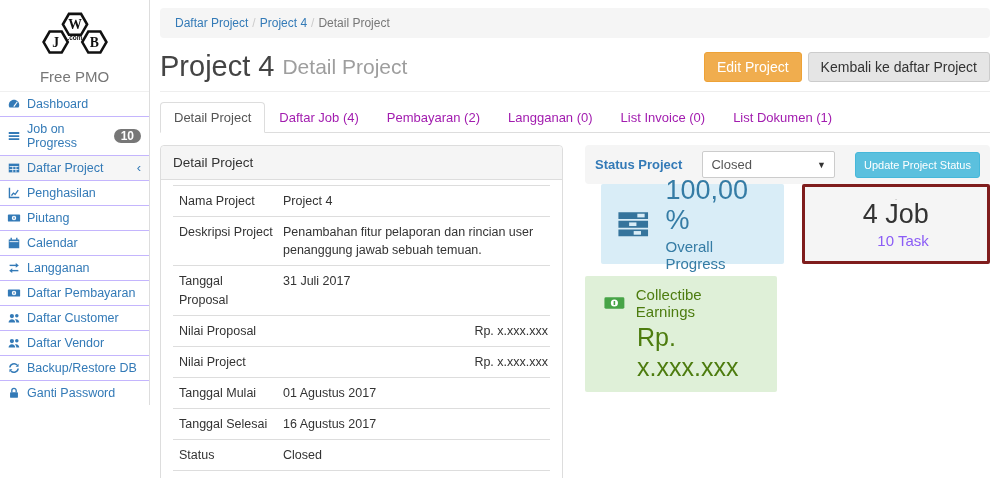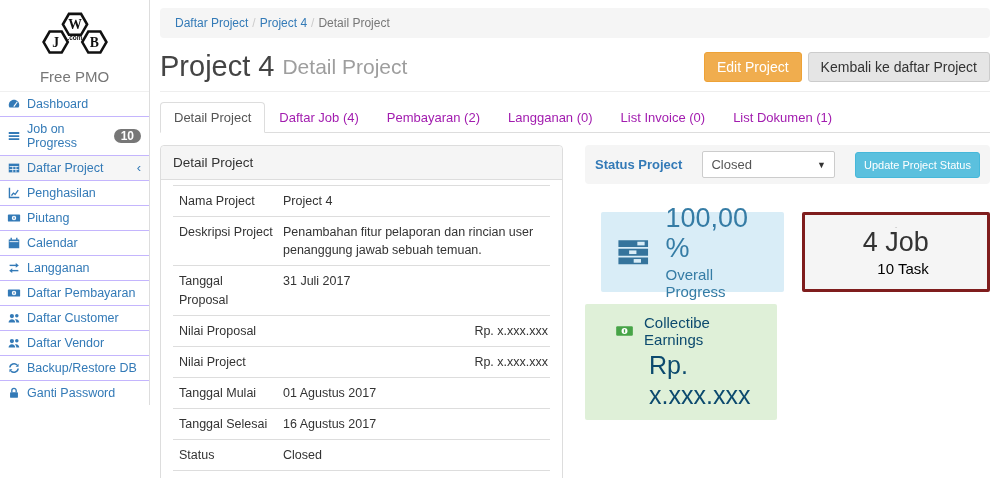--- a/index.html
+++ b/index.html
@@ -64,33 +64,33 @@
   .status-bar { background:#f5f5f5; border-radius:4px; padding:6px 10px; display:flex;
     align-items:center; gap:20px; }
   .status-label { font-weight:bold; color:#337ab7; font-size:13px; white-space:nowrap; }
   .select { background:#fff; border:1px solid #ccc; border-radius:2px; width:140px; height:27px;
     display:flex; align-items:center; padding:0 8px; font-size:13px; color:#555; }
   .select .caret { margin-left:auto; font-size:9px; color:#333; }
   .btn-info-sm { background:#5bc0de; border:1px solid #46b8da; color:#fff; font-size:11px;
     padding:6px 8px; border-radius:3px; white-space:nowrap; }
 
   
-  .boxes { display:flex; gap:18px; margin-top:28px;padding-left:16px; }
+  .boxes { display:flex; gap:18px; margin-top:0;padding-left:16px; }
   .ibox { flex:1; border-radius:2px; padding:12px 14px; height:80px; display:flex;
     align-items:center; }
   .ibox-blue { background:#d9edf7; color:#357ca5; gap:14px; }
   .ibox-blue .icn-big { width:40px; height:40px; color:#35749c; }
   .num-lg { font-size:27px; line-height:1.1; }
   .num-sub { font-size:15px; margin-top:2px; }
   .ibox-gray { background:#f5f5f5; border:3px solid #7f1d1d; justify-content:space-between;flex-direction:column; }
   .ibox-gray .icn-big { width:44px; height:44px; color:#444; }
   .jobs-text { text-align:right; color:#333; }
-  .jobs-text .num-sub { color:#000000; }
+  .jobs-text .num-sub { color:#8b5cf6; }
   .ebox { margin-top:12px; width:calc(50% - 11px); background:#dff0d8; border-radius:2px;
-    padding:10px 30px; color:#0c4a6e; }
+    padding:10px 18px; color:#4d7c0f; }
   .ebox-row1 { display:flex; align-items:center; gap:10px; font-size:15px; }
   .ebox .icn-med { width:24px; height:24px; color:#47a447; }
   .ebox-row2 { font-size:25px; margin:2px 0 0 34px; line-height:1.2; }
 </style>
 </head>
 <body>
 
 <svg width="0" height="0" style="position:absolute" aria-hidden="true">
   <defs>
     <symbol id="i-gauge" viewBox="0 0 16 16">

